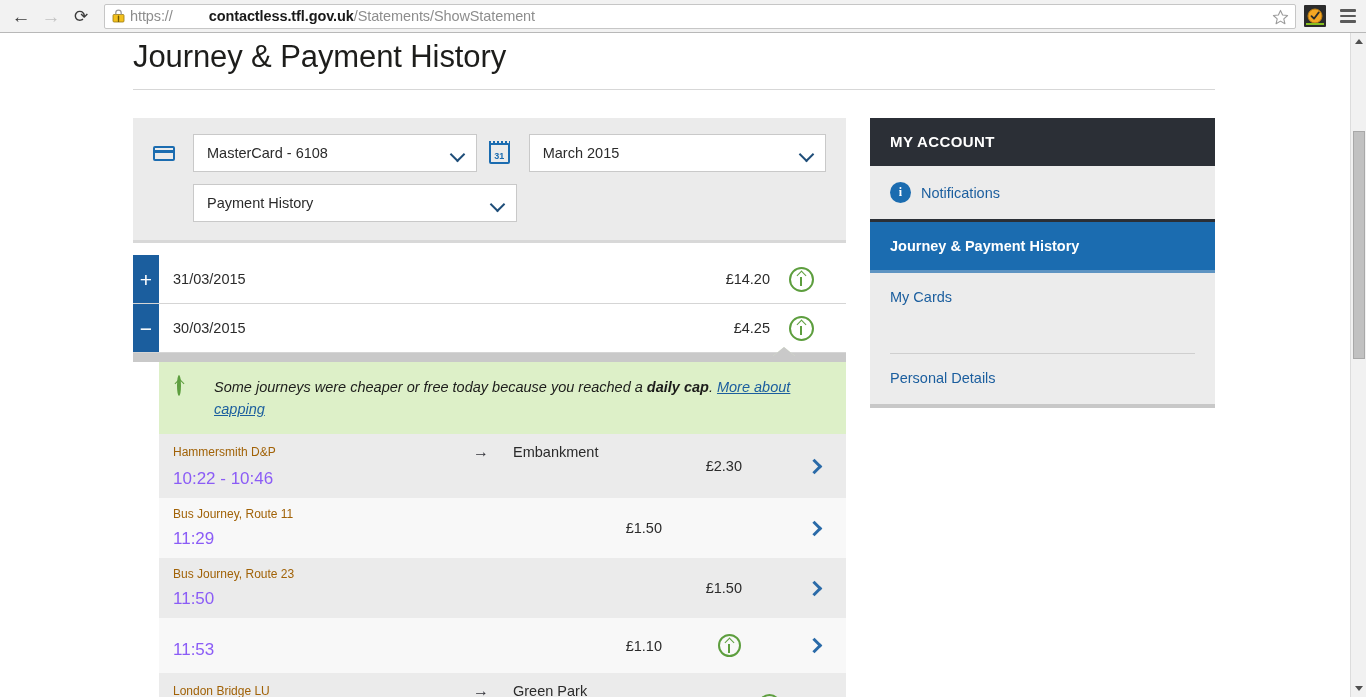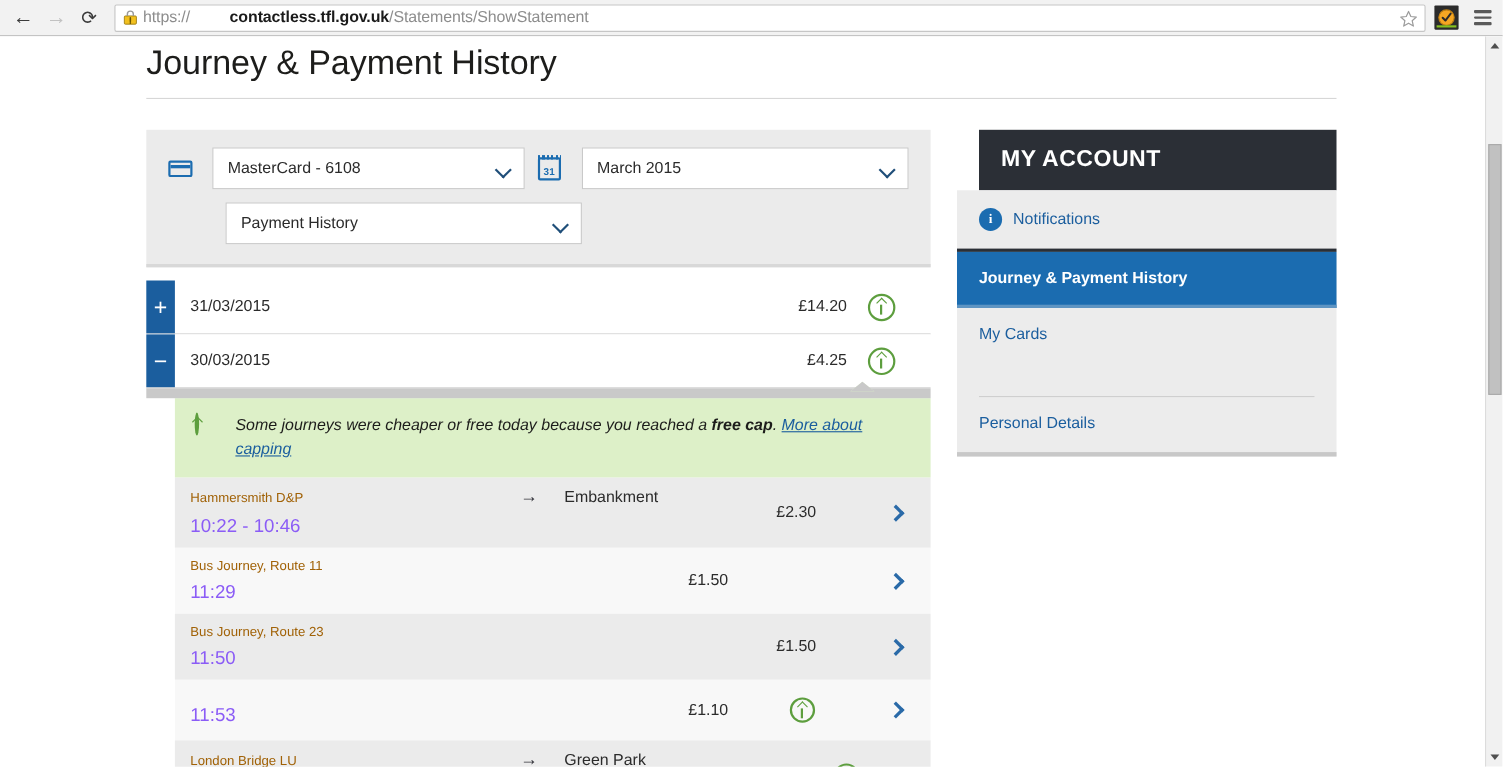--- a/index.html
+++ b/index.html
@@ -160,21 +160,21 @@
     background: #ffffff;
     border: 1px solid #c9c9c9;
     display: flex; align-items: center;
     justify-content: space-between;
     padding: 0 12px 0 13px;
     font-size: 14.5px;
     color: #2b2b2b;
     cursor: pointer;
   }
   .sel-card  { width: 292px; }
-  .sel-type  { width: 324px; margin-left: 12px; }
+  .sel-type  { width: 324px; }
   .sel-month { width: 306px; }
   .chev-down {
     width: 13px; height: 8px;
     position: relative; flex: 0 0 auto;
   }
   .chev-down:before {
     content: ""; position: absolute;
     left: 1px; top: 0;
     width: 9px; height: 9px;
     border-left: 2px solid #1f4e79;
@@ -336,25 +336,24 @@
     width: 11px; height: 11px;
     border-top: 3px solid #2a6aa8;
     border-right: 3px solid #2a6aa8;
     transform: rotate(45deg);
   }
 
   
   .acct-header {
     background: #2b2f36;
     color: #ffffff;
-    font-size: 21px;
+    font-size: 15px;
     font-weight: bold;
     letter-spacing: 0.4px;
     padding: 15px 20px 16px 20px;
-    margin-left: 20px;
   }
   .acct-list { background: #ececec; padding-bottom: 2px; border-bottom: 4px solid #c8c8c8; }
   .acct-item {
     padding: 16px 20px 16px 20px;
     font-size: 14.5px;
     color: #1b5e9e;
     cursor: pointer;
     display: flex; align-items: center;
   }
   .acct-item.notif { border-bottom: 3px solid #2b2f36; }
@@ -480,21 +479,21 @@
 
           <div class="notice-wrap">
             <div class="notice-bar">
               <span class="notice-caret"></span>
             </div>
             <div class="notice">
               <div class="ic-col">
                 <span class="info-ic small"></span>
               </div>
               <div class="notice-text">
-                <span>Some journeys were cheaper or free today because you reached a </span><b>free cap</b><span>. </span><a href="#">More about capping</a>
+                <span>Some journeys were cheaper or free today because you reached a </span><b>daily cap</b><span>. </span><a href="#">More about capping</a>
               </div>
             </div>
           </div>
 
           <div class="journey odd">
             <div class="j-left">
               <div class="j-places">
                 <span class="j-from">Hammersmith D&amp;P</span>
                 <span class="j-arrow">→</span>
                 <span class="j-to">Embankment</span>

